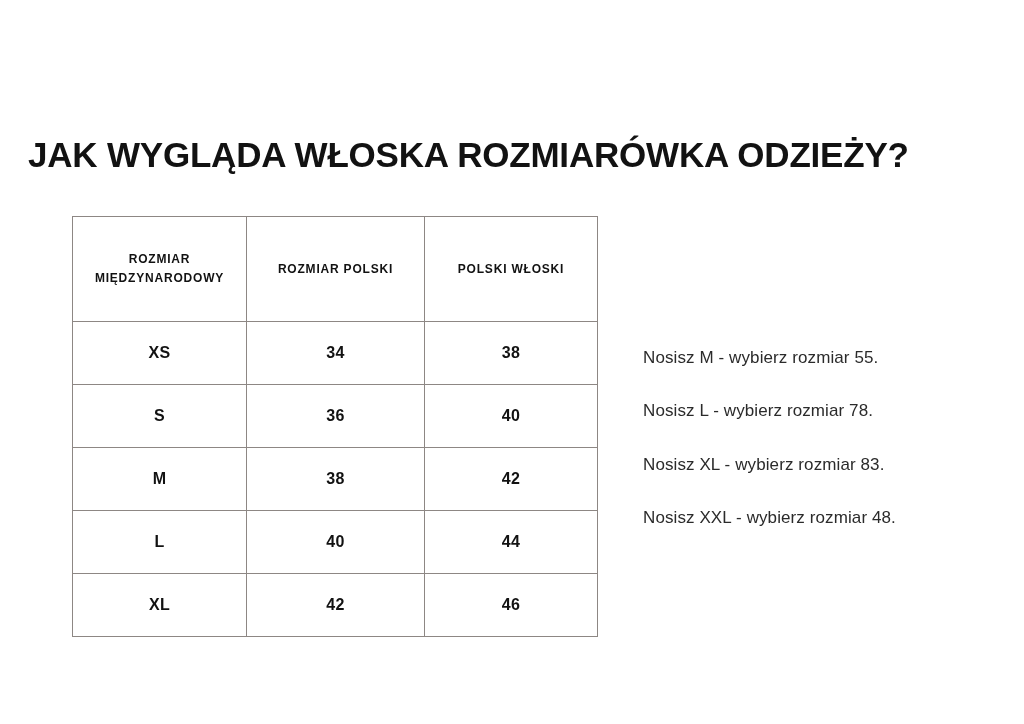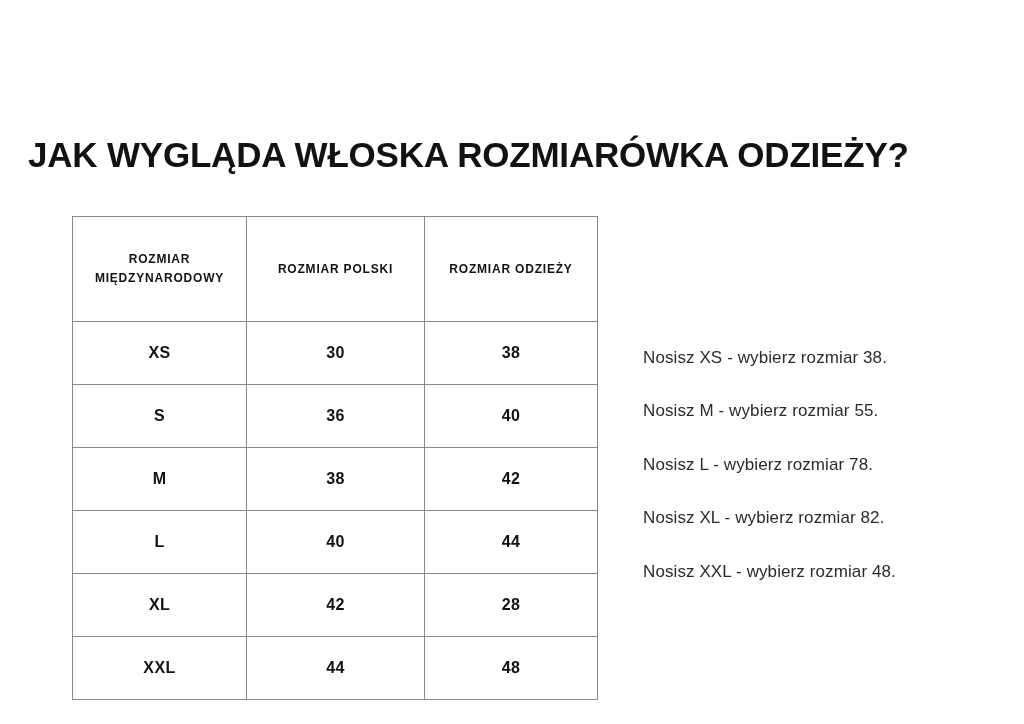--- a/index.html
+++ b/index.html
@@ -105,58 +105,52 @@
   <table class="size-table">
     <colgroup>
       <col class="c1">
       <col class="c2">
       <col class="c3">
     </colgroup>
     <thead>
       <tr>
         <th>ROZMIAR MIĘDZYNARODOWY</th>
         <th>ROZMIAR POLSKI</th>
-        <th>ROZMIAR ODZIEŻY</th>
+        <th>POLSKI WŁOSKI</th>
       </tr>
     </thead>
     <tbody>
       <tr>
         <td>XS</td>
-        <td>30</td>
+        <td>34</td>
         <td>38</td>
       </tr>
       <tr>
         <td>S</td>
         <td>36</td>
         <td>40</td>
       </tr>
       <tr>
         <td>M</td>
         <td>38</td>
         <td>42</td>
       </tr>
       <tr>
         <td>L</td>
         <td>40</td>
         <td>44</td>
       </tr>
       <tr>
         <td>XL</td>
         <td>42</td>
-        <td>28</td>
-      </tr>
-      <tr>
-        <td>XXL</td>
-        <td>44</td>
-        <td>48</td>
+        <td>46</td>
       </tr>
     </tbody>
   </table>
 
   <div class="notes">
-    <div class="note-line">Nosisz XS - wybierz rozmiar 38.</div>
     <div class="note-line">Nosisz M - wybierz rozmiar 55.</div>
     <div class="note-line">Nosisz L - wybierz rozmiar 78.</div>
-    <div class="note-line">Nosisz XL - wybierz rozmiar 82.</div>
+    <div class="note-line">Nosisz XL - wybierz rozmiar 83.</div>
     <div class="note-line">Nosisz XXL - wybierz rozmiar 48.</div>
   </div>
 
 </div>
 
 </body></html>

